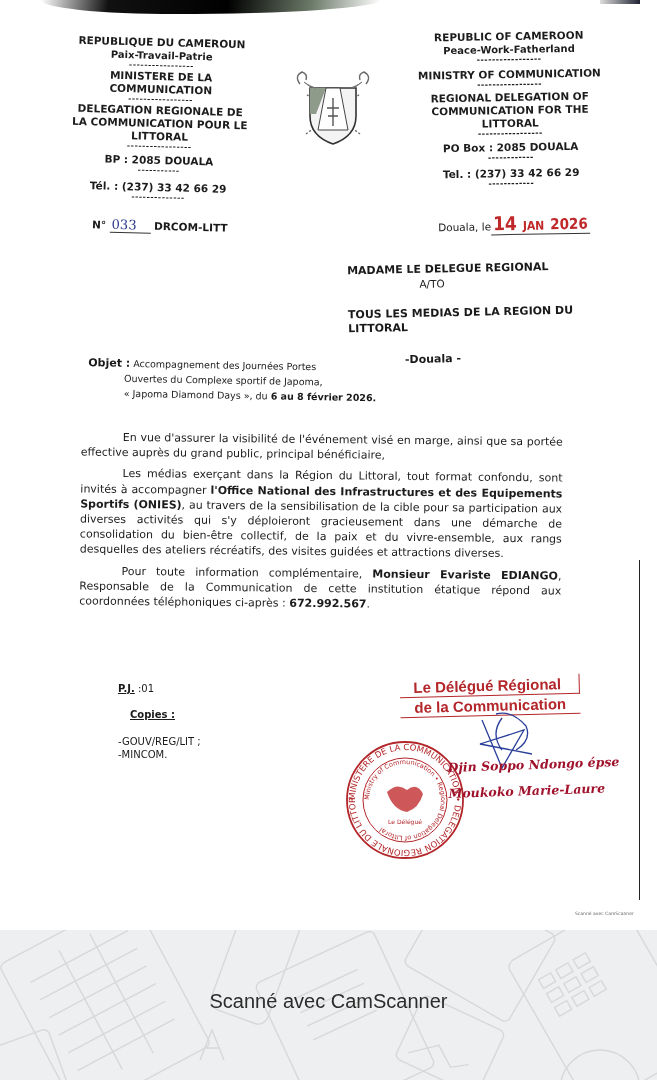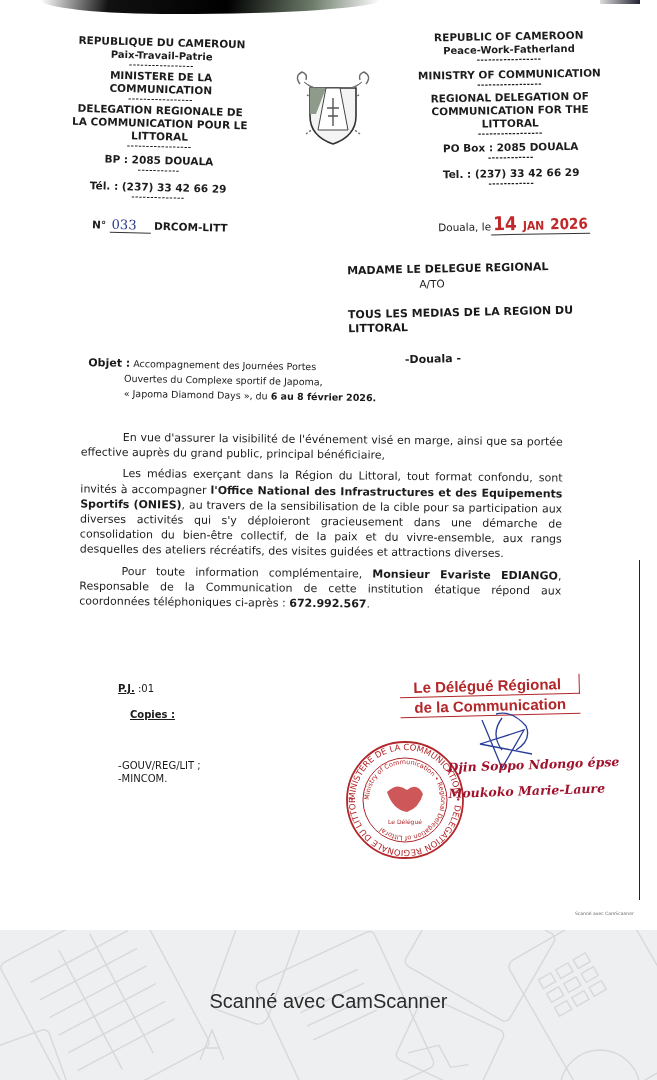--- a/index.html
+++ b/index.html
@@ -47,21 +47,21 @@
   .objet .indent { padding-left: 36px; display: block; }
   .objet b { font-weight: bold; }
 
   .body-text { position: absolute; left: 80px; top: 432px; width: 482px; font-size: 11px; line-height: 15.2px; text-align: justify; transform: rotate(0.6deg); color: #1b1b1b; }
   .body-text p { margin: 0 0 6px 0; text-indent: 42px; }
   .body-text b { font-weight: bold; }
 
   .pj { position: absolute; left: 118px; top: 682px; font-size: 10px; line-height: 13px; }
   .pj .u { font-weight: bold; text-decoration: underline; }
   .copies { position: absolute; left: 130px; top: 709px; font-size: 10px; font-weight: bold; text-decoration: underline; }
-  .copies-list { position: absolute; left: 118px; top: 735px; font-size: 10px; line-height: 13px; margin-top: 24px; }
+  .copies-list { position: absolute; left: 118px; top: 735px; font-size: 10px; line-height: 13px; }
 
   .sig-title { position: absolute; left: 400px; top: 676px; color: #b3262a; font-weight: bold; font-size: 15px; line-height: 19px; text-align: center; width: 180px; transform: rotate(-1.5deg); font-family: "Liberation Sans", sans-serif; }
   .sig-title .l1 { display: block; border-bottom: 1.5px solid #b3262a; border-right: 1.5px solid #b3262a; padding-right: 4px; }
   .sig-title .l2 { display: block; border-bottom: 1.5px solid #b3262a; }
 
   .seal { position: absolute; left: 343px; top: 738px; width: 124px; height: 124px; }
   .flourish { position: absolute; left: 472px; top: 710px; width: 70px; height: 60px; }
   .sig-name { position: absolute; left: 448px; top: 752px; color: #a0122c; font-family: "DejaVu Serif", serif; font-style: italic; font-weight: bold; font-size: 12.5px; line-height: 26px; transform: rotate(-2deg); }
 
   .cs-small { position: absolute; left: 575px; top: 911px; font-size: 4.5px; color: #666; }

